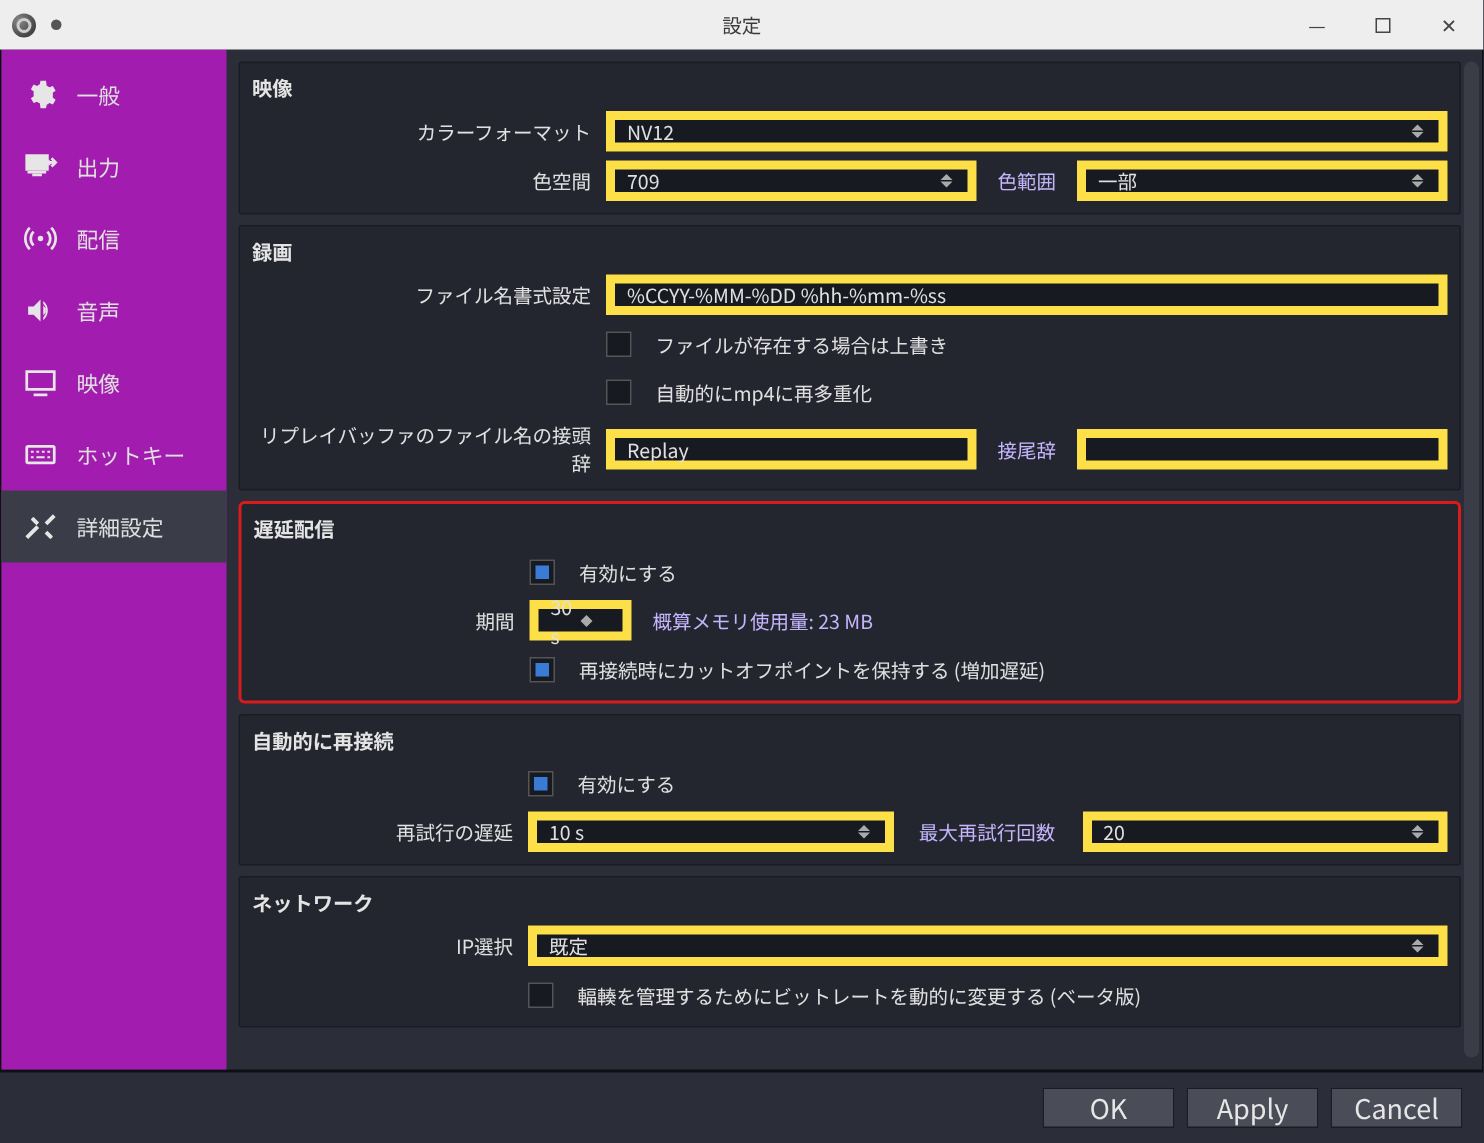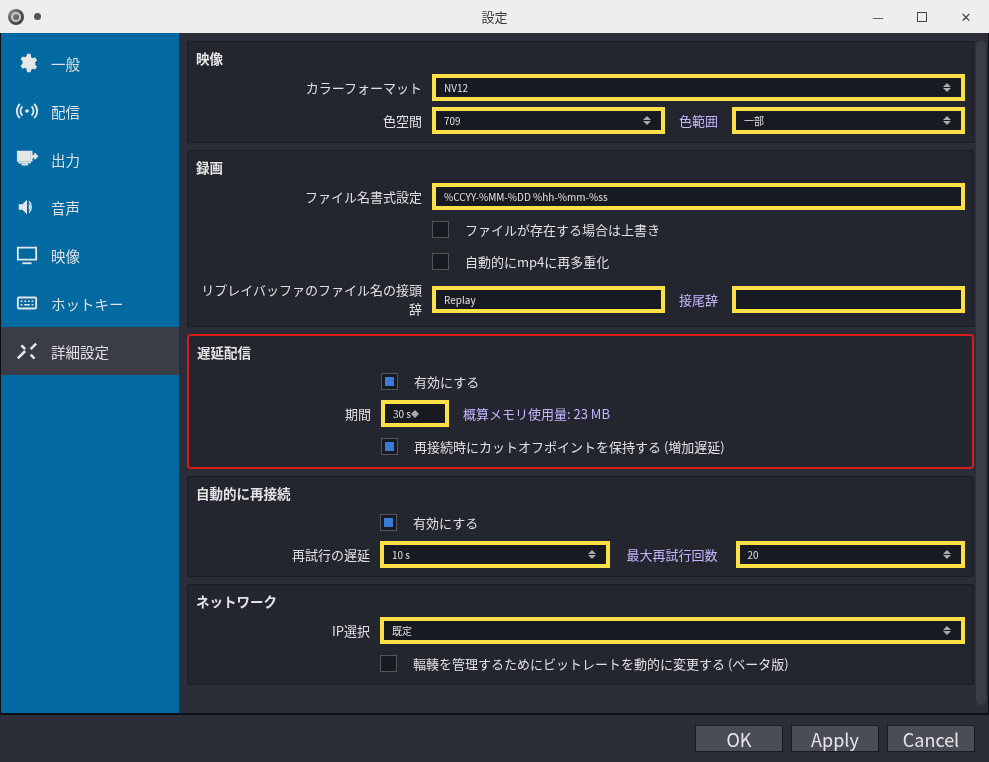--- a/index.html
+++ b/index.html
@@ -35,22 +35,22 @@
   content: ""; position: absolute; inset: 3px;
   border: 2px solid #ccc; border-radius: 50%;
 }
 .tb-dot { width: 7px; height: 7px; background: #555; border-radius: 50%; }
 .tb-title { position: absolute; left: 50%; transform: translateX(-50%); text-align: center; }
 .tb-right { margin-left: auto; display: flex; gap: 14px; align-items: center; }
 .tb-btn { width: 30px; text-align: center; color: #444; font-size: 13px; }
 .tb-sq { width: 10px; height: 10px; border: 1px solid #444; margin: 0 auto; }
 .main { flex: 1; display: flex; background: #2b2e38; border: 1px solid #0d0f14; border-top: none; }
 .sidebar {
-  width: 178px;
-  background: #0369a1;
+  width: 150px;
+  background: #a21caf;
   padding: 6px 0;
   display: flex; flex-direction: column;
 }
 .sb-item {
   display: flex; align-items: center; gap: 10px;
   padding: 13px 12px;
   color: #e0e0e0;
   font-size: 14.5px;
   cursor: pointer;
 }
@@ -89,25 +89,25 @@
 .rlabel {
   width: 236px;
   text-align: right;
   padding-right: 10px;
   color: #e0e0e0;
   font-size: 13px;
 }
 .rcontrol { flex: 1; display: flex; align-items: center; gap: 8px; }
 .combo, .textin, .spinbox {
   background: #181a21;
-  border: 4px solid #fde047;
+  border: 6px solid #fde047;
   color: #e0e0e0;
   height: 27px;
   padding: 0 8px;
-  font-size: 10px;
+  font-size: 13px;
   display: flex;
   align-items: center;
   position: relative;
 }
 .combo { flex: 1; }
 .combo .caret {
   position: absolute; right: 4px; top: 3px; bottom: 3px; width: 14px;
   display: flex; flex-direction: column; justify-content: center; gap: 1px;
 }
 .caret-up, .caret-down {
@@ -182,34 +182,34 @@
       <span class="sb-icon">
           <svg viewBox="0 0 24 24">
             <path d="M12 8a4 4 0 100 8 4 4 0 000-8zm9 4a7 7 0 00-.1-1.2l2.1-1.6-2-3.4-2.5 1a7 7 0 00-2-1.2L16 2h-4l-.5 2.6a7 7 0 00-2 1.2l-2.5-1-2 3.4 2.1 1.6A7 7 0 007 12c0 .4 0 .8.1 1.2L5 14.8l2 3.4 2.5-1c.6.5 1.3.9 2 1.2L12 22h4l.5-2.6c.7-.3 1.4-.7 2-1.2l2.5 1 2-3.4-2.1-1.6c.1-.4.1-.8.1-1.2z"></path>
           </svg>
         </span>
       <span>一般</span>
     </div>
     <div class="sb-item">
       <span class="sb-icon">
           <svg viewBox="0 0 24 24">
-            <path d="M12 10a2 2 0 100 4 2 2 0 000-4zm-5.7-3.7a8 8 0 000 11.4l1.4-1.4a6 6 0 010-8.6L6.3 6.3zm11.4 0l-1.4 1.4a6 6 0 010 8.6l1.4 1.4a8 8 0 000-11.4zM3.5 3.5a12 12 0 000 17l1.4-1.4a10 10 0 010-14.2L3.5 3.5zm17 0l-1.4 1.4a10 10 0 010 14.2l1.4 1.4a12 12 0 000-17z"></path>
-          </svg>
-        </span>
-      <span>配信</span>
-    </div>
-    <div class="sb-item">
-      <span class="sb-icon">
-          <svg viewBox="0 0 24 24">
             <path d="M3 5h16v11H3zM3 18h16v2H3zM21 8l3 3-3 3z" transform="scale(.85)"></path>
             <path d="M2 4h15v10H2z" fill="none" stroke="#e6e6e6" stroke-width="2"></path>
             <path d="M6 18h7M17 9l5 0M20 6l3 3-3 3" stroke="#e6e6e6" stroke-width="2" fill="none"></path>
           </svg>
         </span>
       <span>出力</span>
+    </div>
+    <div class="sb-item">
+      <span class="sb-icon">
+          <svg viewBox="0 0 24 24">
+            <path d="M12 10a2 2 0 100 4 2 2 0 000-4zm-5.7-3.7a8 8 0 000 11.4l1.4-1.4a6 6 0 010-8.6L6.3 6.3zm11.4 0l-1.4 1.4a6 6 0 010 8.6l1.4 1.4a8 8 0 000-11.4zM3.5 3.5a12 12 0 000 17l1.4-1.4a10 10 0 010-14.2L3.5 3.5zm17 0l-1.4 1.4a10 10 0 010 14.2l1.4 1.4a12 12 0 000-17z"></path>
+          </svg>
+        </span>
+      <span>配信</span>
     </div>
     <div class="sb-item">
       <span class="sb-icon">
           <svg viewBox="0 0 24 24">
             <path d="M3 9v6h4l5 5V4L7 9H3zm13 3a4 4 0 00-2-3.5v7A4 4 0 0016 12zm-2-7v2a7 7 0 010 10v2a9 9 0 000-14z"></path>
           </svg>
         </span>
       <span>音声</span>
     </div>
     <div class="sb-item">

